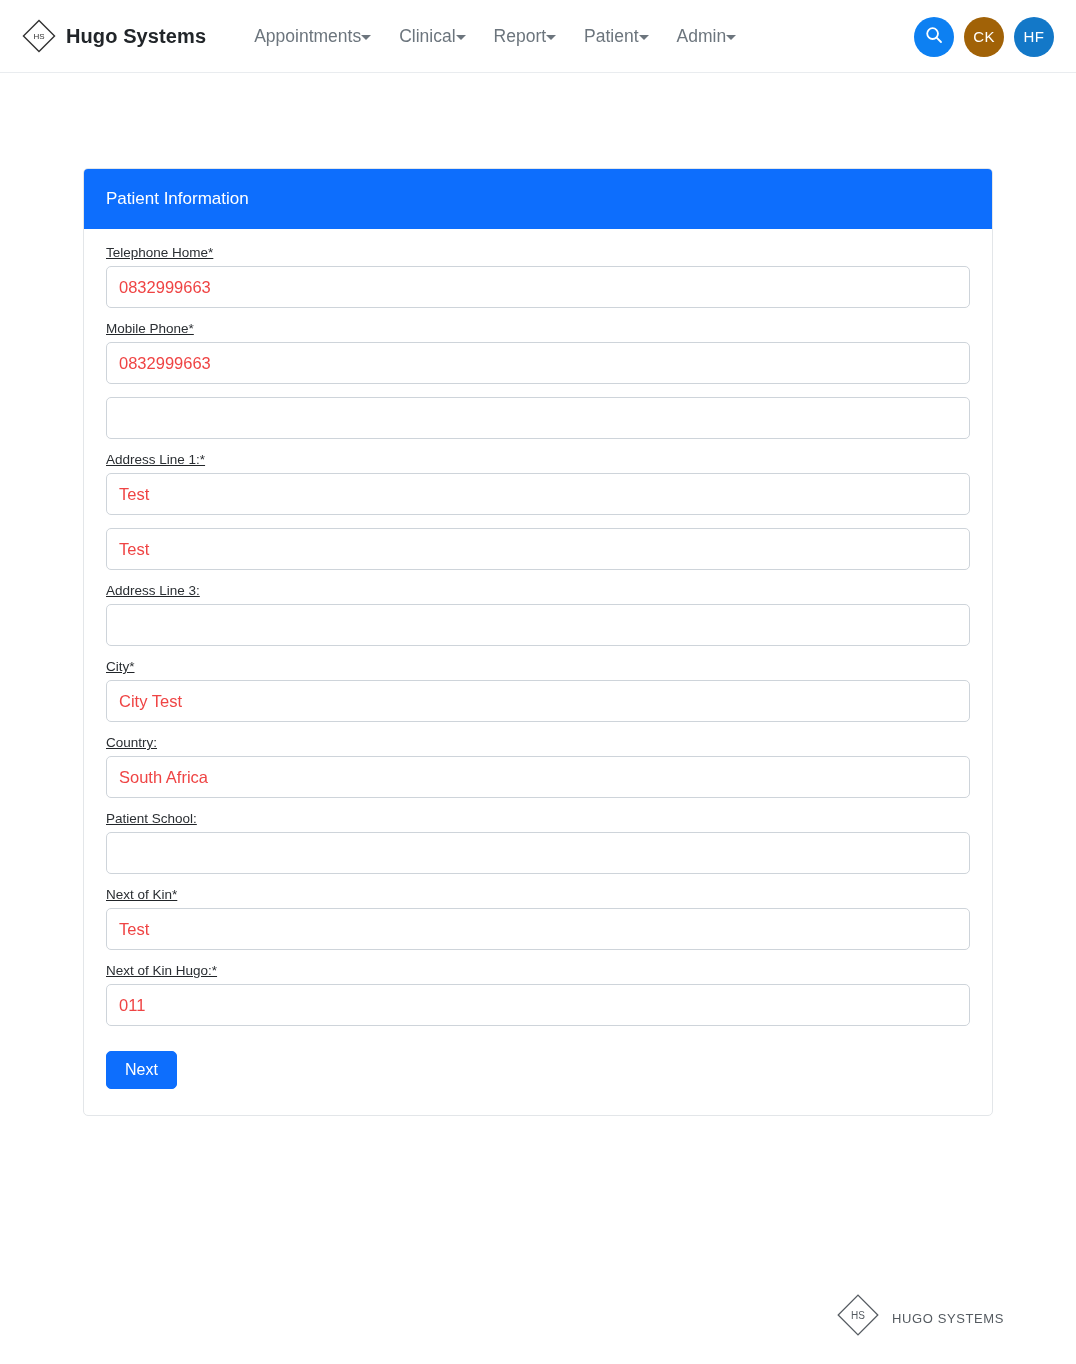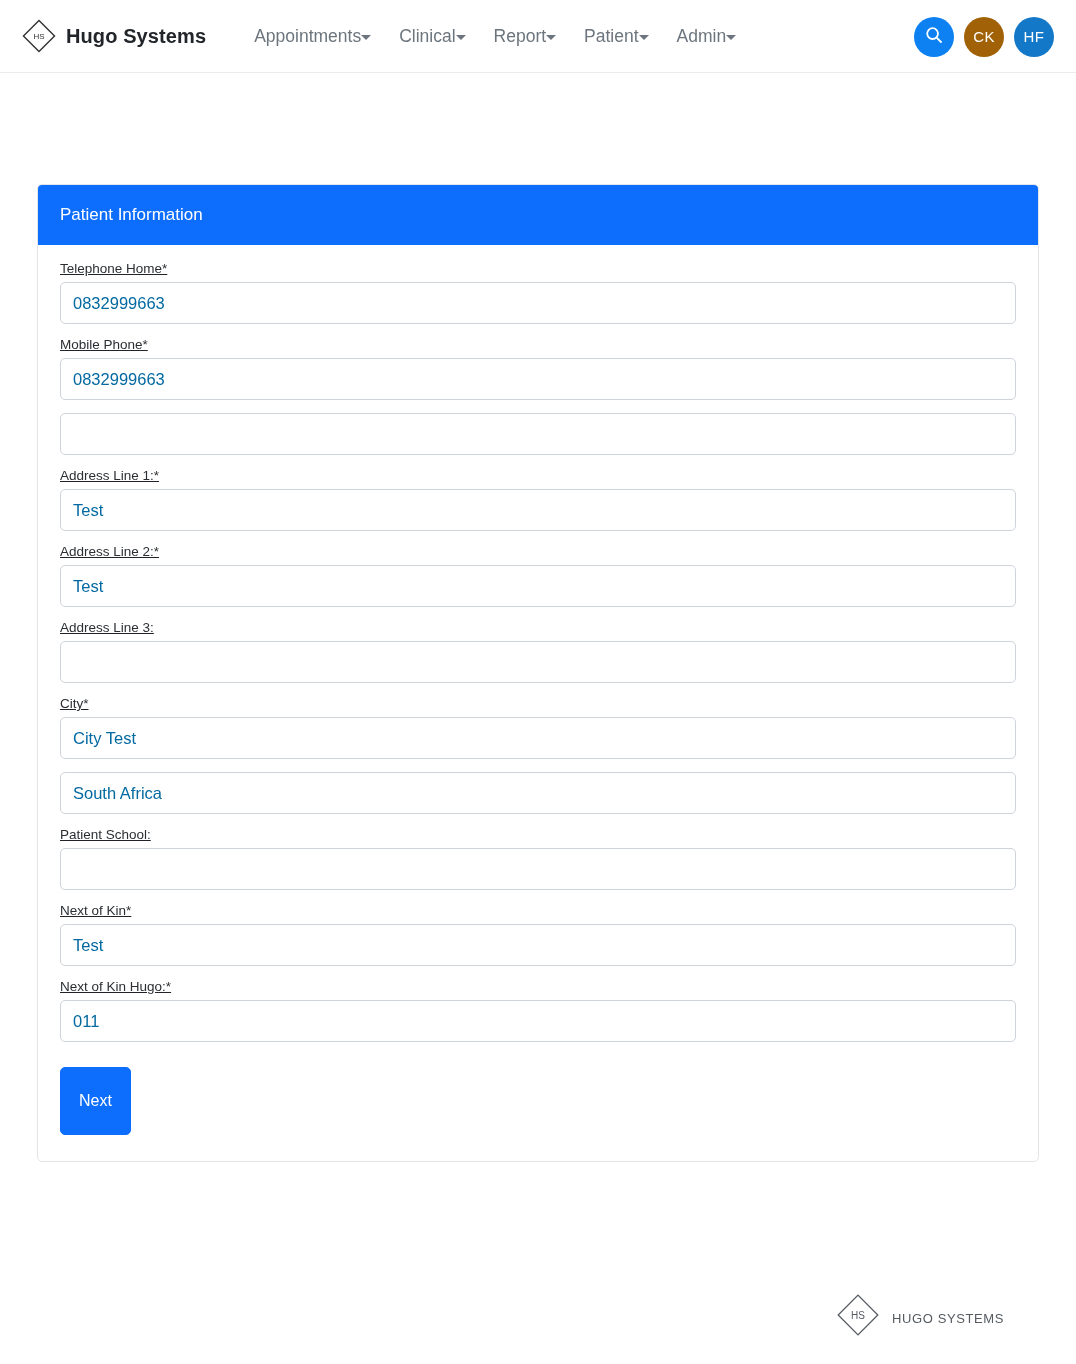--- a/index.html
+++ b/index.html
@@ -90,22 +90,22 @@
   }
   .search-btn { background: #0d80f2; }
   .avatar-ck  { background: #a16207; }
   .avatar-hf  { background: #1378c8; }
 
   
   .page {
     padding-top: 95px;
   }
   .card {
-    width: 1002px;
-    margin: 16px auto;
+    width: 910px;
+    margin: 0 auto;
     border: 1px solid #e3e6e9;
     border-radius: 5px;
     background: #fff;
     overflow: hidden;
   }
   .card-header {
     background: #0d6efd;
     color: #fff;
     font-size: 17px;
     padding: 20px 22px;
@@ -123,35 +123,35 @@
     color: #2b2f33;
     margin-bottom: 6px;
   }
   .form-control {
     width: 100%;
     height: 42px;
     border: 1px solid #ced4da;
     border-radius: 5px;
     padding: 8px 12px;
     font-size: 16.5px;
-    color: #0369a1;
+    color: #ef4444;
     font-family: "Liberation Sans", sans-serif;
     background: #fff;
     outline: none;
   }
   .form-control::placeholder { color: #b9bfc5; }
 
   .btn-next {
     margin-top: 12px;
     background: #0d6efd;
     color: #fff;
     border: 1px solid #0d6efd;
     border-radius: 5px;
     font-size: 16px;
-    padding: 24px 18px;
+    padding: 9px 18px;
     cursor: pointer;
     font-family: "Liberation Sans", sans-serif;
   }
 
   
   .footer {
     position: absolute;
     right: 72px;
     bottom: 22px;
     display: flex;
@@ -239,35 +239,35 @@
       <div class="form-group">
         <input class="form-control" type="text" value="" style="">
       </div>
 
       <div class="form-group">
         <label class="form-label">Address Line 1:*</label>
         <input class="form-control" type="text" value="Test" style="">
       </div>
 
       <div class="form-group">
-        <label class="form-label">Address Line 2:*</label>
         <input class="form-control" type="text" value="Test" style="">
       </div>
 
       <div class="form-group">
         <label class="form-label">Address Line 3:</label>
         <input class="form-control" type="text" value="" style="">
       </div>
 
       <div class="form-group">
         <label class="form-label">City*</label>
         <input class="form-control" type="text" value="City Test" style="">
       </div>
 
       <div class="form-group">
+        <label class="form-label">Country:</label>
         <input class="form-control" type="text" value="South Africa" style="">
       </div>
 
       <div class="form-group">
         <label class="form-label">Patient School:</label>
         <input class="form-control" type="text" value="" style="">
       </div>
 
       <div class="form-group">
         <label class="form-label">Next of Kin*</label>

